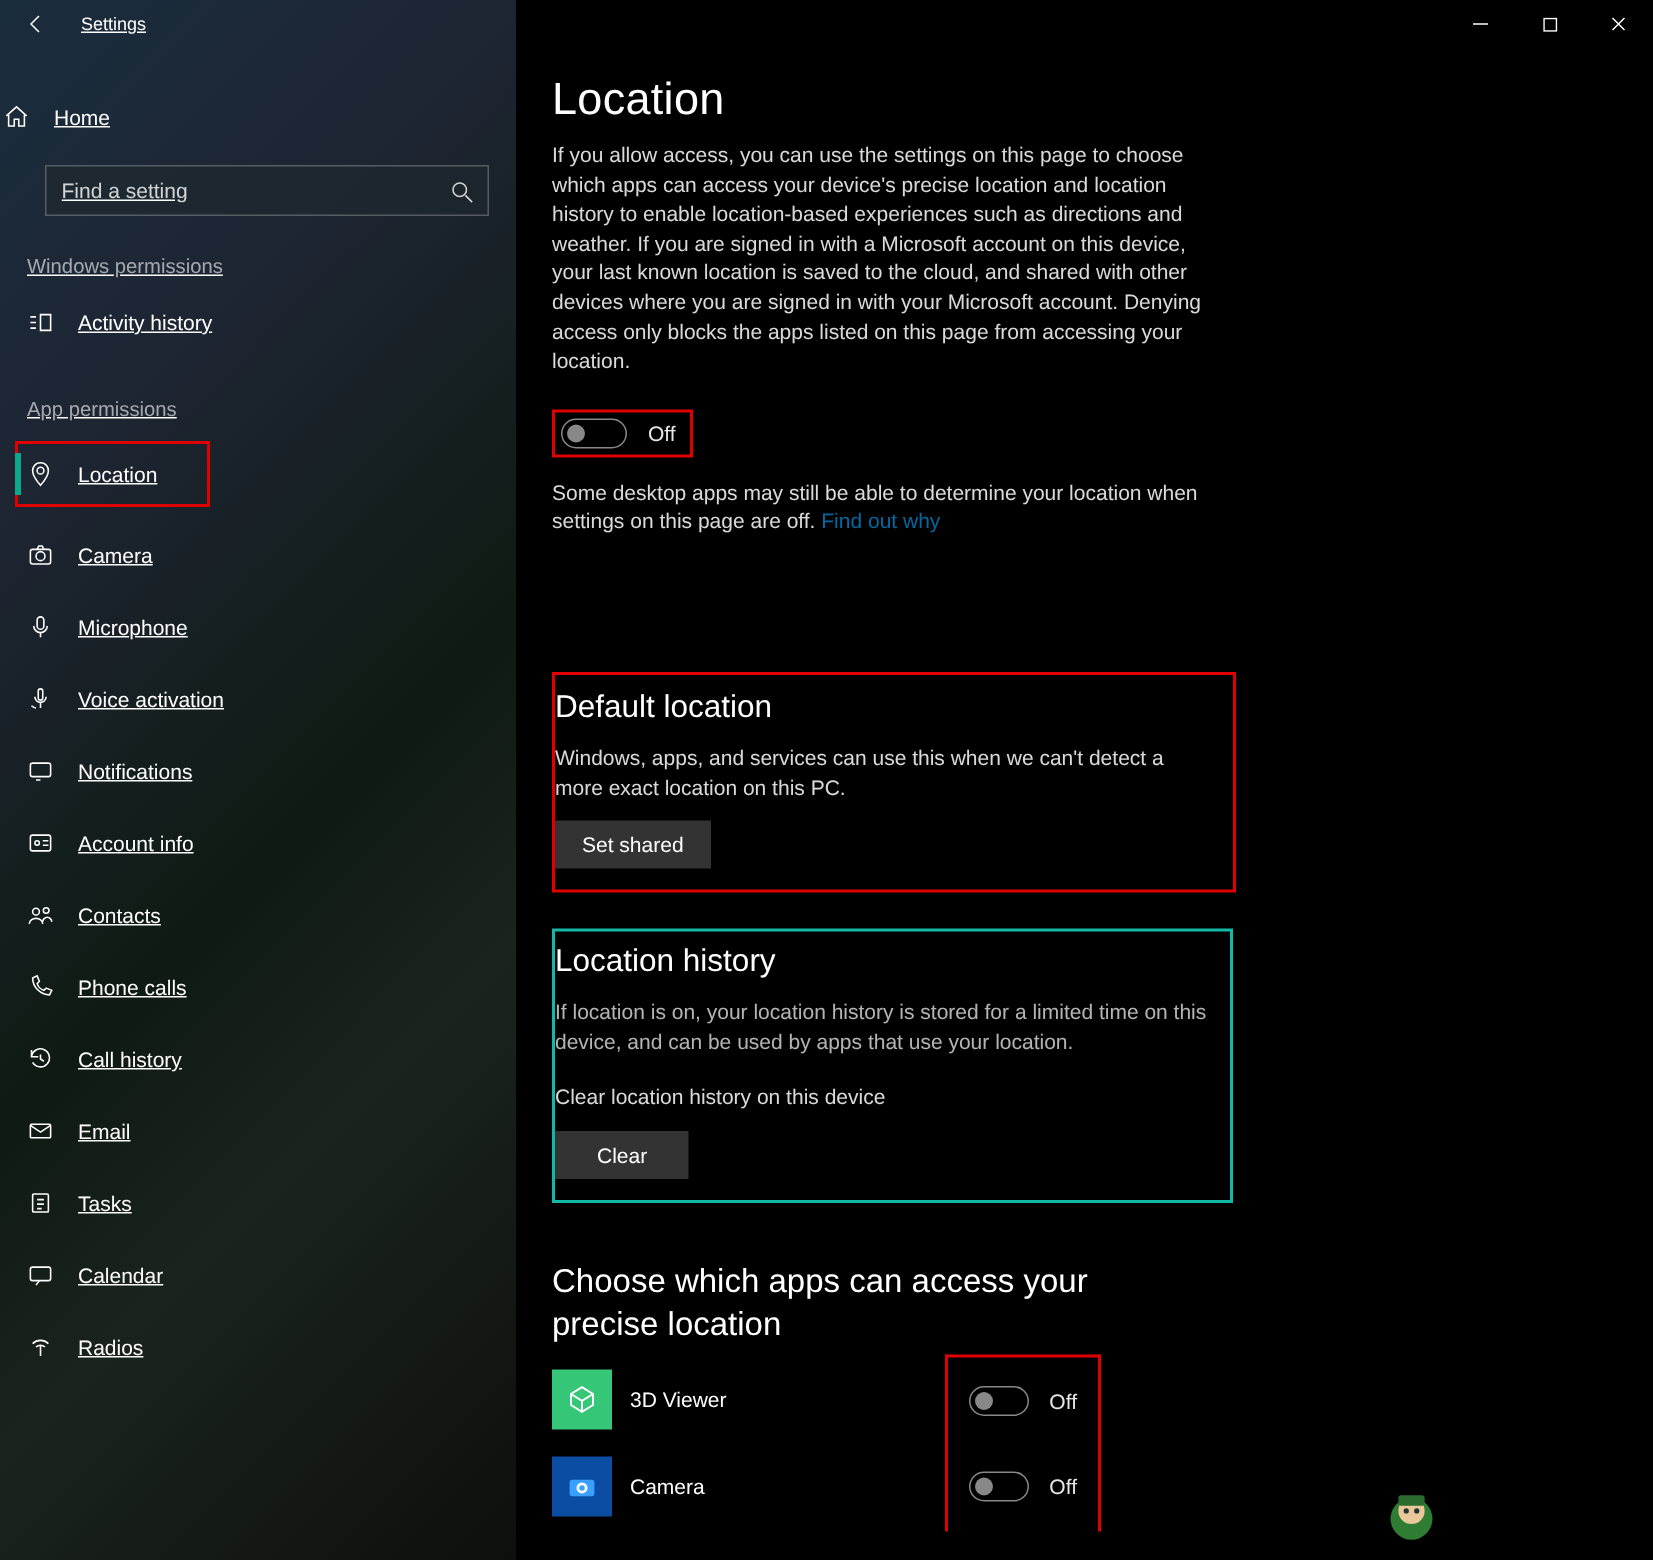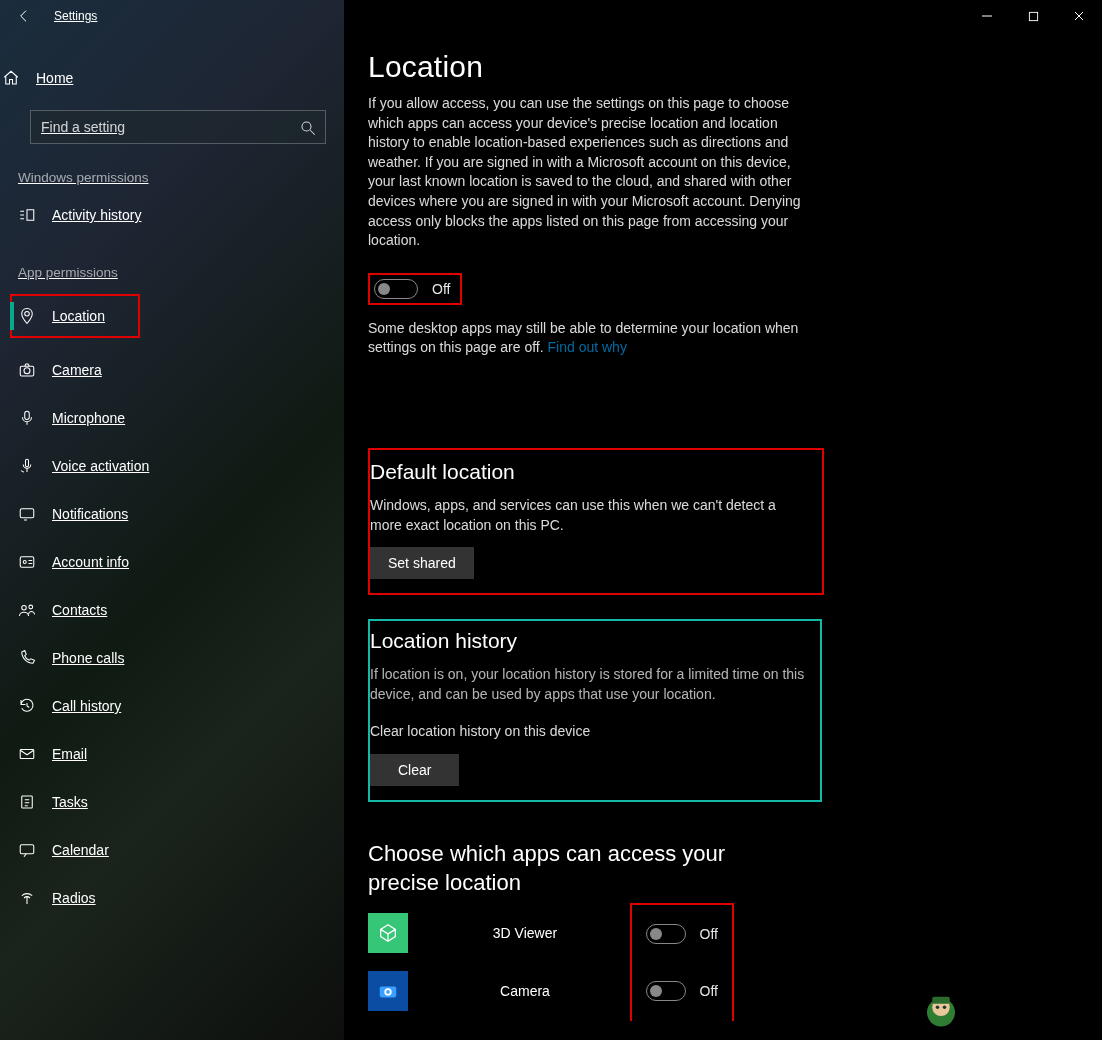--- a/index.html
+++ b/index.html
@@ -77,21 +77,21 @@
       background:#333; color:#fff; border:none; padding:8px 18px; font-size:14px;
       margin-top:12px;
     }
 
     .red-panel { border:2px solid #e00000; padding:4px 20px 14px 0; margin-top:90px; width:456px; }
     .red-panel .panel-title { margin-left:0; }
 
     .red-panel2 { border:2px solid #14b8a6; padding:2px 8px 14px 0; margin-top:24px; width:454px; }
 
     .apps-head { font-size:22px; font-weight:400; margin-top:38px; line-height:1.3; max-width:420px; }
-    .app-row { display:flex; align-items:center; margin-top:14px; height:44px;text-align:center; }
+    .app-row { display:flex; align-items:center; margin-top:14px; height:44px; }
     .app-icon { width:40px; height:40px; display:flex; align-items:center; justify-content:center; font-size:20px; }
     .app-icon.green { background:#36c677; }
     .app-icon.blue { background:#0a4da3; }
     .app-name { font-size:14px; margin-left:12px; flex:0 0 210px; }
     .toggle-col { border-left:2px solid #e00000; border-right:2px solid #e00000; padding:10px 14px; display:flex; align-items:center; gap:14px; height:60px; width:104px; justify-content:flex-start; }
     #toggle-col-top { border-top:2px solid #e00000; }
     .app-rows-wrap { margin-top:10px; }
 
     .avatar-deco {
       position:absolute; right:140px; bottom:10px; width:42px; height:42px;

